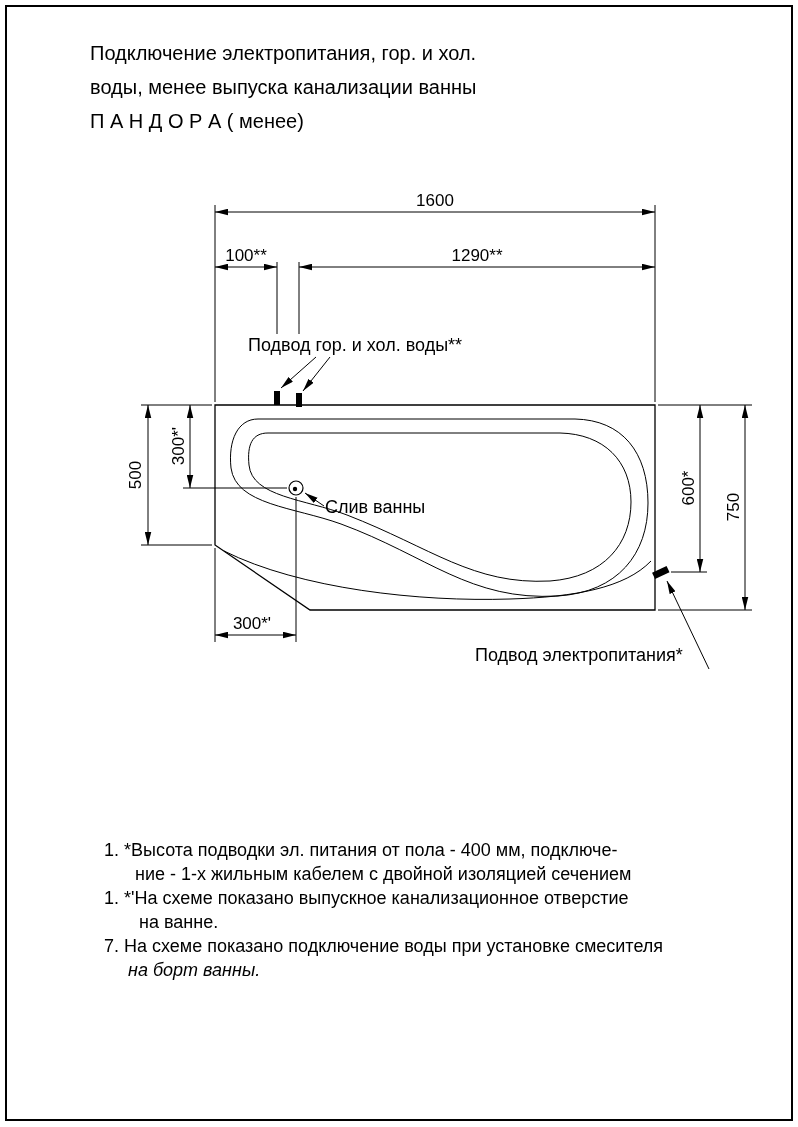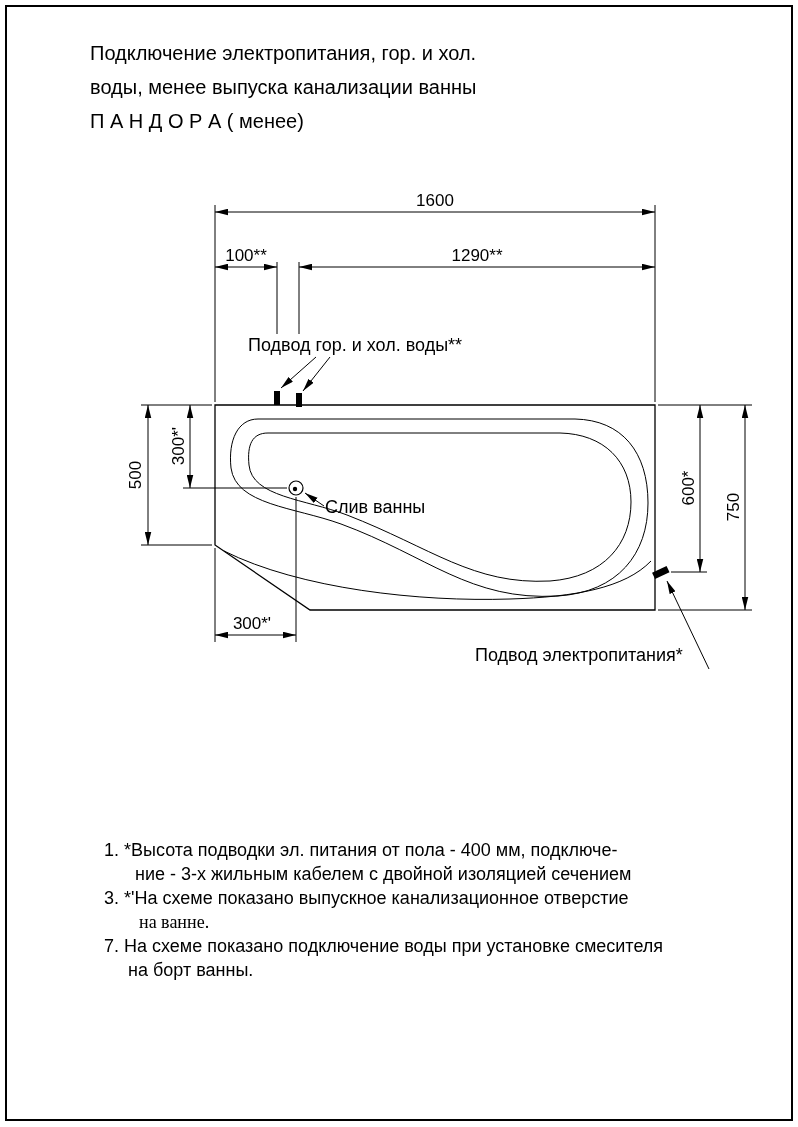--- a/index.html
+++ b/index.html
@@ -6,22 +6,22 @@
   #page{position:relative;width:798px;height:1127px;background:#fff;overflow:hidden;
         font-family:"Liberation Sans",sans-serif;color:#000;}
   .frame{position:absolute;left:5px;top:5px;width:784px;height:1112px;border:2px solid #000;}
   .title{position:absolute;top:24px;left:90px;right:12px;
          font-size:20px;line-height:34px;margin-top:12px;}
   .title div{white-space:pre;}
   #drawing{position:absolute;left:0;top:0;}
   .notes{position:absolute;left:104px;top:814px;font-size:18px;line-height:24px;margin-top:24px;}
   .notes div{white-space:pre;}
   .ind-a{padding-left:31px;}
-  .ind-b{padding-left:35px;font-family:Liberation Serif, serif;}
-  .ind-c{padding-left:24px;}
+  .ind-b{padding-left:35px;}
+  .ind-c{padding-left:24px;font-style:italic;}
   .thin{stroke:#000;stroke-width:1;fill:none;}
   .outline{stroke:#000;stroke-width:1.3;fill:none;}
   .dim{font-size:17px;fill:#000;font-family:"Liberation Sans",sans-serif;}
   .lbl{font-size:18px;fill:#000;font-family:"Liberation Sans",sans-serif;}
 </style>
 </head>
 <body>
 
 <div id="page">
   <div class="frame"></div>
@@ -91,19 +91,19 @@
     <text class="dim" x="739" y="507" text-anchor="middle" transform="rotate(-90 739 507)">750</text>
     <text class="dim" x="252" y="629" text-anchor="middle">300*'</text>
 
     <text class="lbl" x="248" y="351">Подвод гор. и хол. воды**</text>
     <text class="lbl" x="325" y="513">Слив ванны</text>
     <text class="lbl" x="475" y="661">Подвод электропитания*</text>
   </svg>
 
   <div class="notes">
     <div>1. *Высота подводки эл. питания от пола - 400 мм, подключе-</div>
-    <div class="ind-a">ние - 3-х жильным кабелем с двойной изоляцией сечением</div>
-    <div>3. *'На схеме показано выпускное канализационное отверстие</div>
+    <div class="ind-a">ние - 1-х жильным кабелем с двойной изоляцией сечением</div>
+    <div>1. *'На схеме показано выпускное канализационное отверстие</div>
     <div class="ind-b">на ванне.</div>
     <div>7. На схеме показано подключение воды при установке смесителя</div>
     <div class="ind-c">на борт ванны.</div>
   </div>
 </div>
 
 </body></html>

